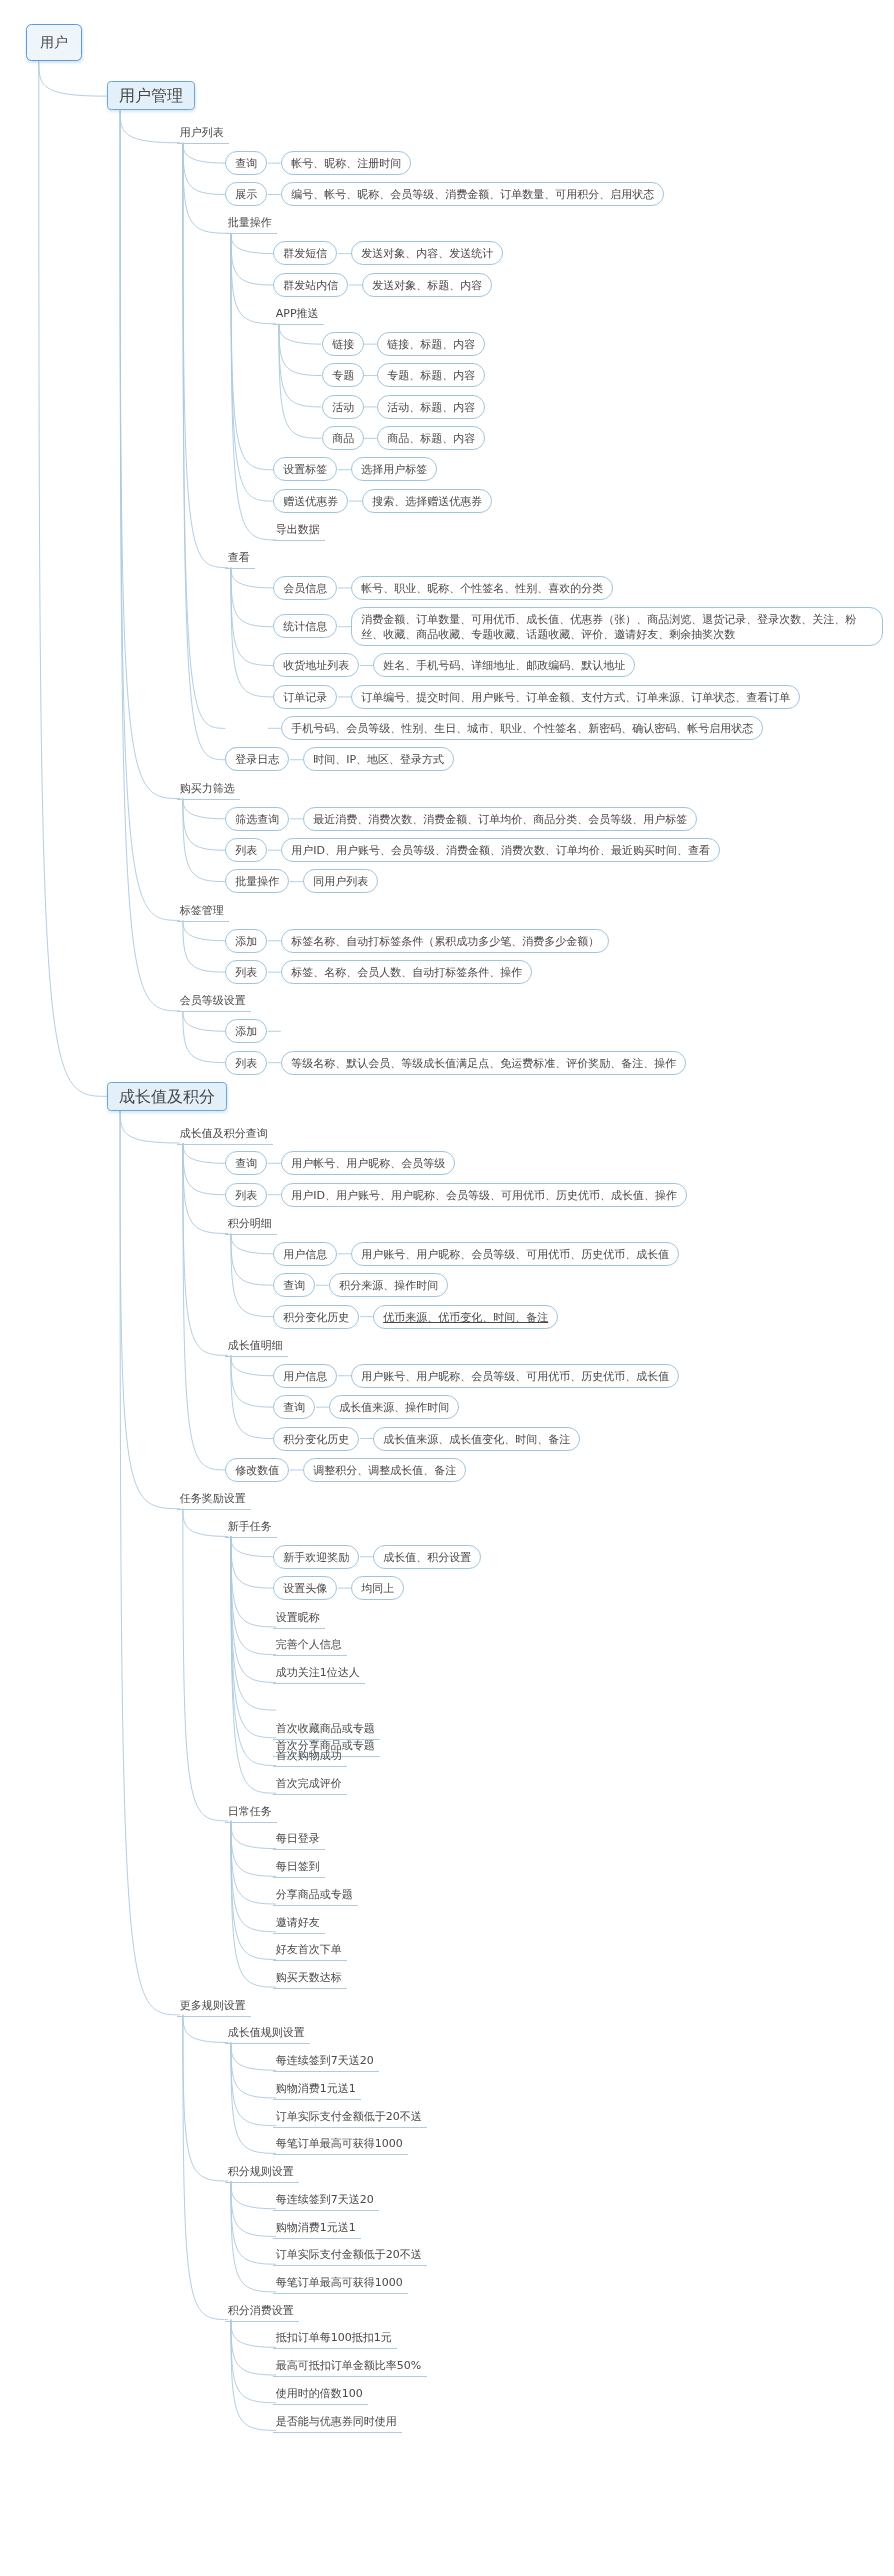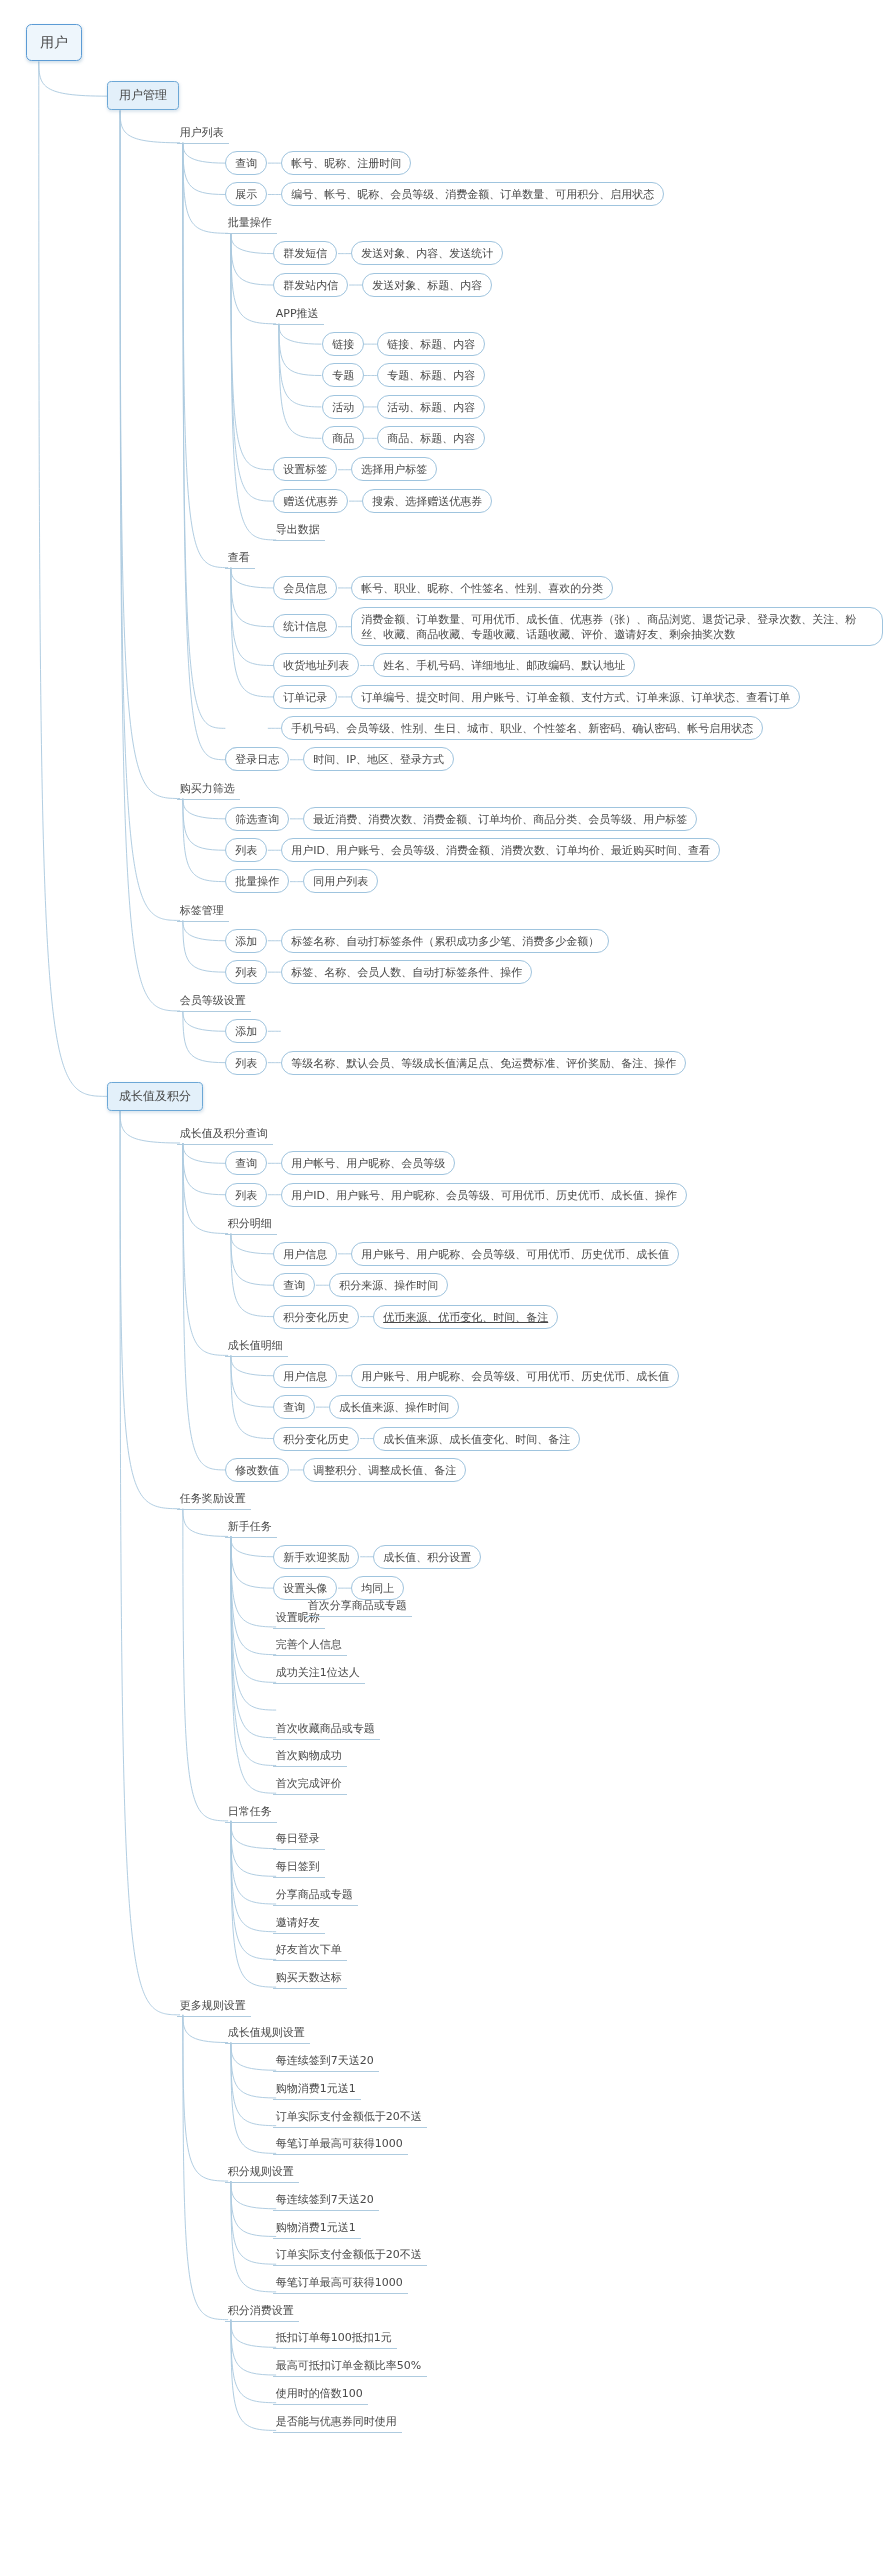--- a/index.html
+++ b/index.html
@@ -25,21 +25,21 @@
   }
   .node.line{
     padding:1.8px 5.5px 2.8px 2.8px;
     border-bottom:0.9px solid #aecbdf;
   }
   .node.topic{
     background:#e3f0fa;
     border:0.9px solid #6ba7d6;
     border-radius:4.6px;
     padding:5.5px 11px;
-    font-size:12px;line-height:15.7px;
+    font-size:16px;line-height:15.7px;
     box-shadow:0.9px 1.8px 2.8px rgba(120,160,190,.25);
   }
   .node.root{
     background:#eef6fc;
     border:0.9px solid #5b9bd5;
     border-radius:5.5px;
     padding:8.3px 13px;
     font-size:14px;line-height:18.5px;
     box-shadow:0.9px 1.8px 2.8px rgba(120,160,190,.3);
   }
@@ -242,21 +242,21 @@
     <div class="node bubble" style="left: 303px; top: 1458px;">调整积分、调整成长值、备注</div>
     <div class="node line" style="left: 177px; top: 1489px;">任务奖励设置</div>
     <div class="node line" style="left: 225px; top: 1517px;">新手任务</div>
     <div class="node bubble" style="left: 273px; top: 1545px;">新手欢迎奖励</div>
     <div class="node bubble" style="left: 373px; top: 1545px;">成长值、积分设置</div>
     <div class="node bubble" style="left: 273px; top: 1576px;">设置头像</div>
     <div class="node bubble" style="left: 351px; top: 1576px;">均同上</div>
     <div class="node line" style="left: 273px; top: 1608px;">设置昵称</div>
     <div class="node line" style="left: 273px; top: 1635px;">完善个人信息</div>
     <div class="node line" style="left: 273px; top: 1663px;">成功关注1位达人</div>
-    <div class="node line" style="left: 273px; top: 1596px; margin-left: 32px;">首次分享商品或专题</div>
+    <div class="node line" style="left: 273px; top: 1736px;">首次分享商品或专题</div>
     <div class="node line" style="left: 273px; top: 1719px;">首次收藏商品或专题</div>
     <div class="node line" style="left: 273px; top: 1746px;">首次购物成功</div>
     <div class="node line" style="left: 273px; top: 1774px;">首次完成评价</div>
     <div class="node line" style="left: 225px; top: 1802px;">日常任务</div>
     <div class="node line" style="left: 273px; top: 1829px;">每日登录</div>
     <div class="node line" style="left: 273px; top: 1857px;">每日签到</div>
     <div class="node line" style="left: 273px; top: 1885px;">分享商品或专题</div>
     <div class="node line" style="left: 273px; top: 1913px;">邀请好友</div>
     <div class="node line" style="left: 273px; top: 1940px;">好友首次下单</div>
     <div class="node line" style="left: 273px; top: 1968px;">购买天数达标</div>

